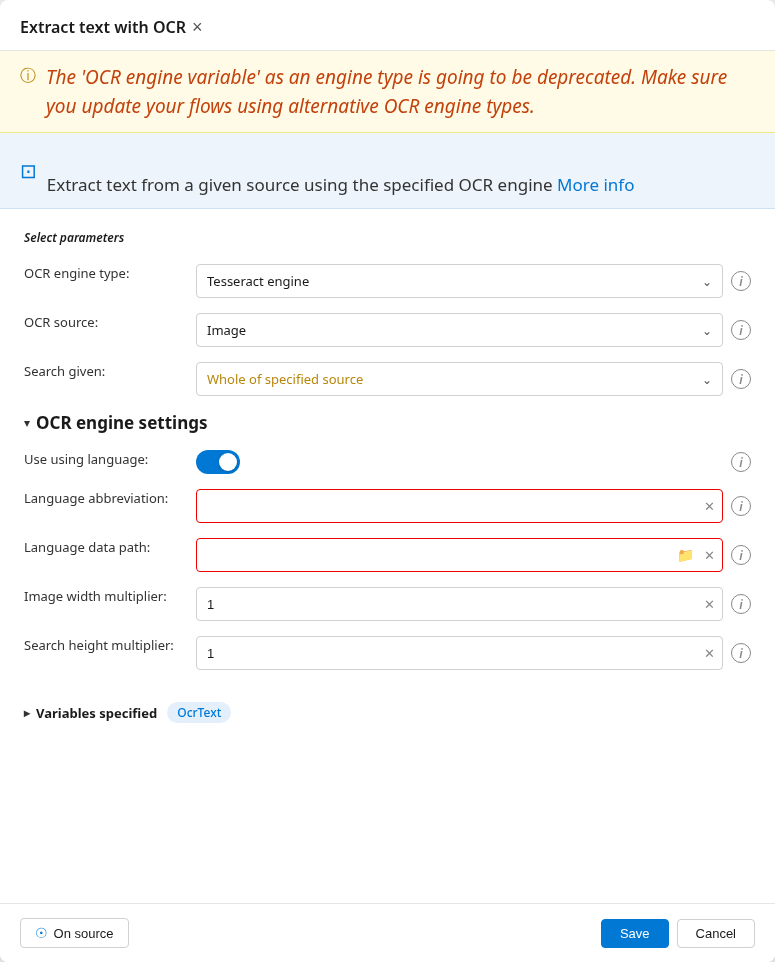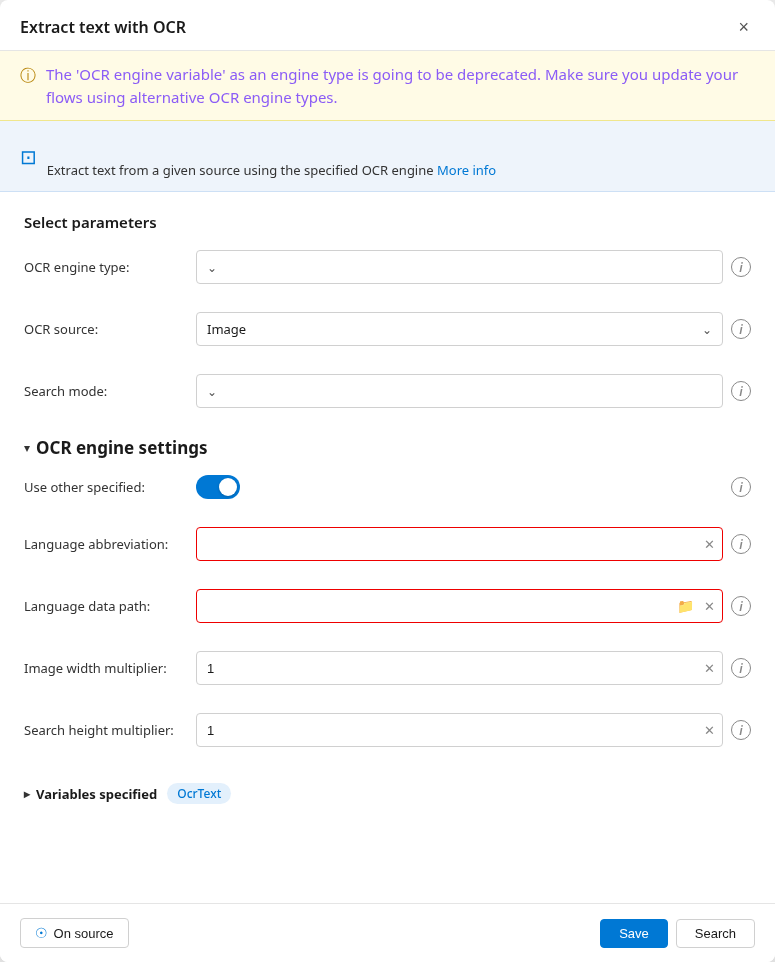--- a/index.html
+++ b/index.html
@@ -18,21 +18,20 @@
       box-shadow: 0 8px 32px rgba(0,0,0,0.18);
       width: 775px;
       min-height: 962px;
       display: flex;
       flex-direction: column;
       overflow: hidden;
     }
     .dialog-header {
       display: flex;
       align-items: center;
-      justify-content: space-between;
       padding: 16px 20px 12px 20px;
       border-bottom: 1px solid #e5e5e5;
     }
     .dialog-title {
       font-size: 16px;
       font-weight: 600;
       color: #1a1a1a;
     }
     .close-btn {
       background: none;
@@ -52,62 +51,64 @@
       gap: 10px;
       align-items: flex-start;
     }
     .warning-icon {
       color: #b8860b;
       font-size: 16px;
       margin-top: 1px;
       flex-shrink: 0;
     }
     .warning-text {
-      color: #8b5cf6;
-      font-size: 15px;
+      color: #c2410c;
+      font-size: 19px;
       line-height: 1.5;
+      font-style: italic;
     }
     .info-banner {
       background: #eef4fb;
       border-bottom: 1px solid #cde0f5;
       padding: 12px 20px;
       display: flex;
       gap: 10px;
       align-items: center;
     }
     .info-banner-icon {
       font-size: 20px;
       color: #0078d4;
       flex-shrink: 0;
     }
     .info-banner-text {
       color: #333;
-      font-size: 13px;
+      font-size: 17px;
       margin-top: 28px;
     }
     .info-banner-link {
       color: #0078d4;
       text-decoration: none;
       cursor: pointer;
     }
     .dialog-body {
       flex: 1;
       padding: 20px 24px;
       overflow-y: auto;
     }
     .section-title {
-      font-size: 15px;
+      font-size: 12px;
       font-weight: 600;
       color: #1a1a1a;
       margin-bottom: 18px;
+      font-style: italic;
     }
     .param-row {
       display: flex;
-      align-items: center;
-      margin-bottom: 28px;
+      align-items: flex-start;
+      margin-bottom: 15px;
       gap: 12px;
     }
     .param-label {
       width: 160px;
       flex-shrink: 0;
       color: #333;
       font-size: 13px;
     }
     .param-control {
       flex: 1;
@@ -327,55 +328,57 @@
   </div>
 
   <div class="dialog-body">
 
     <div class="section-title">Select parameters</div>
 
     <div class="param-row">
       <span class="param-label">OCR engine type:</span>
       <div class="param-control">
         <div class="dropdown">
+          <span class="dropdown-value">Tesseract engine</span>
           <span class="dropdown-arrow">⌄</span>
         </div>
         <div class="info-icon">i</div>
       </div>
     </div>
 
     <div class="param-row">
       <span class="param-label">OCR source:</span>
       <div class="param-control">
         <div class="dropdown">
           <span class="dropdown-value">Image</span>
           <span class="dropdown-arrow">⌄</span>
         </div>
         <div class="info-icon">i</div>
       </div>
     </div>
 
     <div class="param-row">
-      <span class="param-label">Search mode:</span>
+      <span class="param-label">Search given:</span>
       <div class="param-control">
         <div class="dropdown dropdown-yellow">
+          <span class="dropdown-value">Whole of specified source</span>
           <span class="dropdown-arrow">⌄</span>
         </div>
         <div class="info-icon">i</div>
       </div>
     </div>
 
     <div class="subsection">
       <div class="subsection-header">
         <span class="subsection-arrow">▾</span>
         <span class="subsection-label">OCR engine settings</span>
       </div>
 
       <div class="param-row">
-        <span class="param-label">Use other specified:</span>
+        <span class="param-label">Use using language:</span>
         <div class="param-control">
           <div class="toggle-switch">
             <div class="toggle-track">
               <div class="toggle-thumb"></div>
             </div>
           </div>
           <div style="flex:1;"></div>
           <div class="info-icon">i</div>
         </div>
       </div>
@@ -437,16 +440,16 @@
 
   <div class="dialog-footer">
     <div class="footer-left">
       <button class="btn-on-error">
         <span class="shield-icon">☉</span>
         <span>On source</span>
       </button>
     </div>
     <div class="footer-right">
       <button class="btn btn-primary">Save</button>
-      <button class="btn">Search</button>
+      <button class="btn">Cancel</button>
     </div>
   </div>
 </div>
 
 </body></html>

